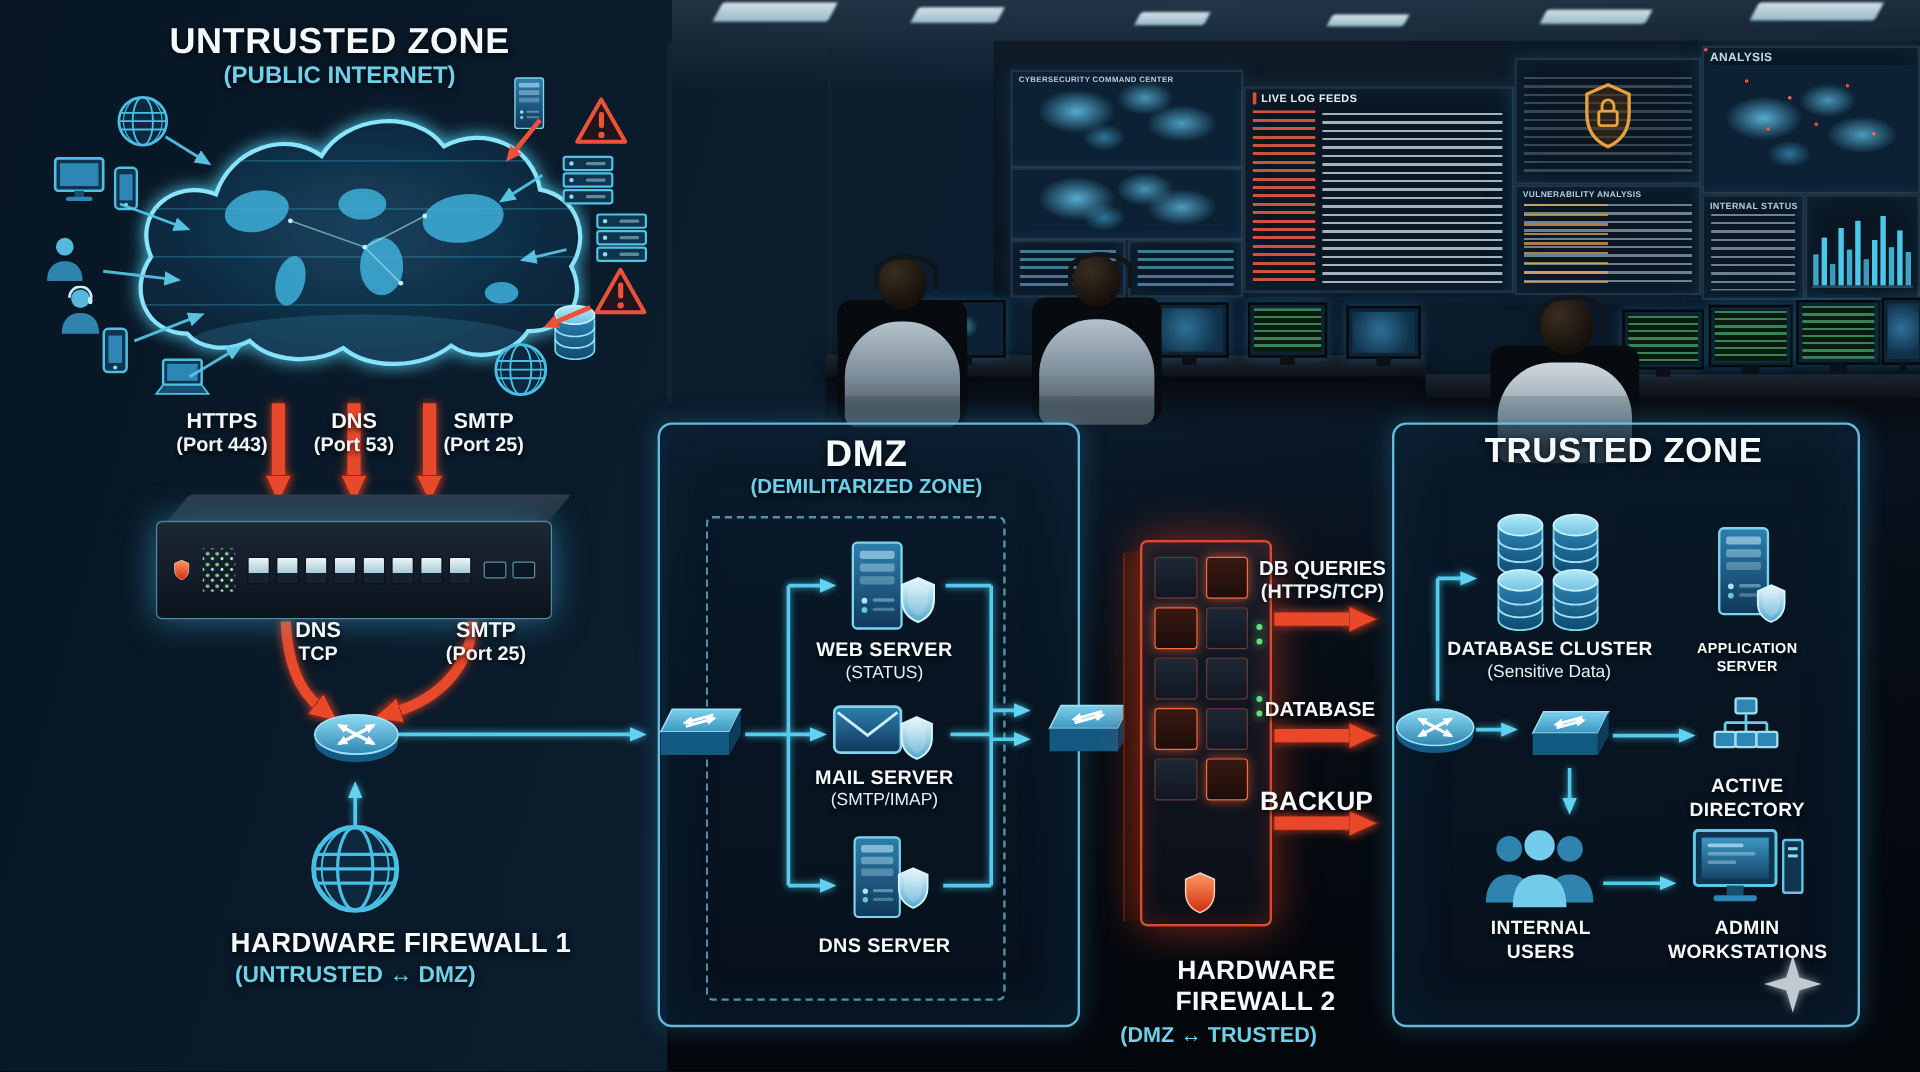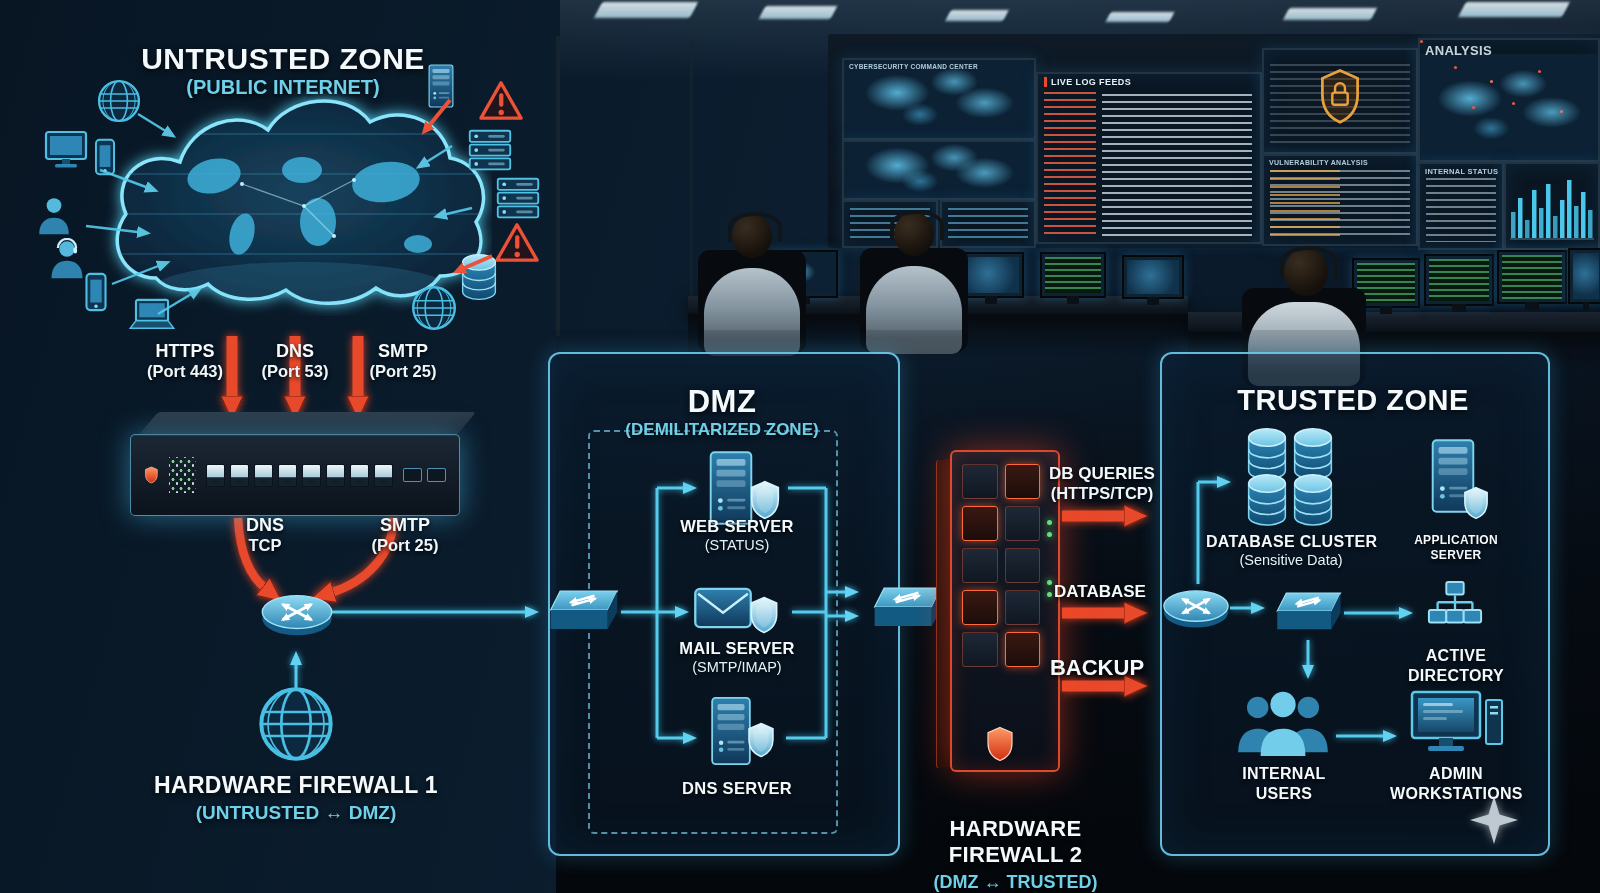--- a/index.html
+++ b/index.html
@@ -48,27 +48,27 @@
   .pheadset{position:absolute;border:4px solid #10151a;border-bottom:none;border-radius:50% 50% 0 0;}
   .floor{left:556px;top:330px;width:1044px;height:563px;background:linear-gradient(180deg,rgba(8,14,22,.15),rgba(5,9,14,.8) 45%,#04070b);}
   .frame{position:absolute;background:#16242f;}
 
   
   .panel{position:absolute;border:2.5px solid rgba(110,205,240,.9);border-radius:12px;background:rgba(12,32,50,.45);
     box-shadow:0 0 22px rgba(60,170,220,.3),inset 0 0 45px rgba(16,55,85,.35);}
   .dashbox{position:absolute;border:2px dashed rgba(125,212,242,.65);border-radius:6px;}
 
   
-  .ztitle{font-weight:bold;color:#f4f9fc;letter-spacing:.5px;text-shadow:0 2px 6px rgba(0,0,0,.85);margin-top:24px;}
+  .ztitle{font-weight:bold;color:#f4f9fc;letter-spacing:.5px;text-shadow:0 2px 6px rgba(0,0,0,.85);}
   .zsub{font-weight:bold;color:#6fd0ea;text-shadow:0 2px 5px rgba(0,0,0,.85);}
   .flabel{font-weight:bold;color:#f4f9fc;font-size:18px;text-shadow:0 2px 4px rgba(0,0,0,.9);}
   .fdetail{font-weight:bold;color:#eef6fa;font-size:16.5px;text-shadow:0 2px 4px rgba(0,0,0,.9);}
   .nlabel{font-weight:bold;color:#f4f9fc;font-size:16.5px;line-height:1.25;text-shadow:0 2px 4px rgba(0,0,0,.9);letter-spacing:.3px;}
   .ndetail{color:#e4f2f9;font-size:14.5px;text-shadow:0 2px 4px rgba(0,0,0,.9);}
-  .fwtitle{font-weight:bold;color:#f4f9fc;text-shadow:0 2px 6px rgba(0,0,0,.9);line-height:1.18;letter-spacing:.3px;}
+  .fwtitle{font-weight:bold;color:#f4f9fc;text-shadow:0 2px 6px rgba(0,0,0,.9);line-height:1.18;letter-spacing:.3px;text-align:right;}
   .fwsub{font-weight:bold;color:#6fd0ea;text-shadow:0 2px 5px rgba(0,0,0,.85);}
 
   
   .fw1{left:130px;top:424px;width:330px;height:92px;}
   .fw1top{position:absolute;left:18px;top:-12px;width:318px;height:24px;background:linear-gradient(180deg,#2e3c4b,#1a2531);transform:skewX(-40deg);border-radius:3px;}
   .fw1front{position:absolute;left:0;right:0;top:10px;bottom:0;background:linear-gradient(180deg,#1c2735,#0b131c);
     border:1px solid rgba(120,210,245,.6);border-radius:5px;box-shadow:0 0 28px rgba(70,190,235,.5),inset 0 1px 0 rgba(255,255,255,.08);
     display:flex;align-items:center;gap:10px;padding:0 13px;box-sizing:border-box;}
   .ledgrid{width:48px;height:36px;background-image:radial-gradient(circle,#7fe089 1.2px,transparent 1.8px),radial-gradient(circle,#d8ecf4 1px,transparent 1.5px);
     background-size:8px 9px,8px 9px;background-position:0 0,4px 4px;opacity:.95;}
@@ -334,21 +334,21 @@
         <rect x="13" y="22" width="14" height="11" rx="2" fill="none" stroke="#e8a13c" stroke-width="2.2"></rect>
         <path d="M15.5 22 v-4 a4.5 4.5 0 0 1 9 0 v4" fill="none" stroke="#e8a13c" stroke-width="2.2"></path>
       </svg>
     </div>
     <div class="scr" style="left:434px;top:120px;width:152px;height:88px">
       <div class="tinyhdr">VULNERABILITY ANALYSIS</div>
       <div class="textrows"></div>
       <div class="amberrows"></div>
     </div>
     <div class="scr reddots" style="left:590px;top:4px;width:178px;height:120px">
-      <div class="tinyhdr" style="font-size:13px;color:#cfe0ea">ANALYSIS</div>
+      <div class="tinyhdr" style="font-size:10px;color:#cfe0ea">ANALYSIS</div>
       <div class="mapfx" style="top:14px"></div>
     </div>
     <div class="scr" style="left:590px;top:128px;width:82px;height:84px">
       <div class="tinyhdr" style="font-size:7.5px">INTERNAL STATUS</div>
       <div class="textrows"></div>
     </div>
     <div class="scr" style="left:676px;top:128px;width:92px;height:84px">
       <svg width="88" height="80" viewBox="0 0 88 80" style="position:absolute;left:2px;top:2px">
         <g fill="#49c8ec">
           <rect x="3" y="46" width="4.5" height="26" opacity=".8"></rect>
@@ -615,21 +615,21 @@
   <svg class="abs" style="left:543px;top:587px" width="80" height="48" viewBox="0 0 84 50">
       <use href="#sym-switch"></use>
     </svg>
 
   <svg class="abs" style="left:702px;top:450px" width="58" height="76" viewBox="0 0 60 78">
       <use href="#sym-server"></use>
     </svg>
   <svg class="abs" style="left:748px;top:480px" width="34" height="40" viewBox="0 0 40 48">
       <use href="#sym-shield"></use>
     </svg>
-  <div class="abs ctr" style="left:672px;top:516px;width:130px">
+  <div class="abs ctr" style="left:672px;top:532px;width:130px">
     <div class="nlabel">WEB SERVER</div>
     <div class="ndetail">(STATUS)</div>
   </div>
 
   <svg class="abs" style="left:692px;top:586px" width="62" height="44" viewBox="0 0 62 46">
       <use href="#sym-envelope"></use>
     </svg>
   <svg class="abs" style="left:748px;top:596px" width="32" height="38" viewBox="0 0 40 48">
       <use href="#sym-shield"></use>
     </svg>
@@ -668,21 +668,21 @@
     </div>
     <span class="led" style="right:8px;top:70px"></span>
     <span class="led" style="right:8px;top:82px"></span>
     <span class="led" style="right:8px;top:130px"></span>
     <span class="led" style="right:8px;top:142px"></span>
     <svg style="position:absolute;left:48px;bottom:10px" width="32" height="36" viewBox="0 0 40 48">
         <use href="#sym-shield-red"></use>
       </svg>
   </div>
 
-  <div class="abs ctr" style="left:918px;top:816px;width:195px">
+  <div class="abs ctr" style="left:918px;top:796px;width:195px">
     <div class="fwtitle" style="font-size:22px">HARDWARE FIREWALL 2</div>
     <div class="fwsub" style="font-size:18px;margin-top:4px">(DMZ ↔ TRUSTED)</div>
   </div>
 
   <div class="abs ctr" style="left:1040px;top:464px;width:124px">
     <div class="flabel" style="font-size:17px">DB QUERIES</div>
     <div class="fdetail">(HTTPS/TCP)</div>
   </div>
   <div class="abs ctr" style="left:1048px;top:582px;width:104px">
     <div class="flabel" style="font-size:17px">DATABASE</div>

